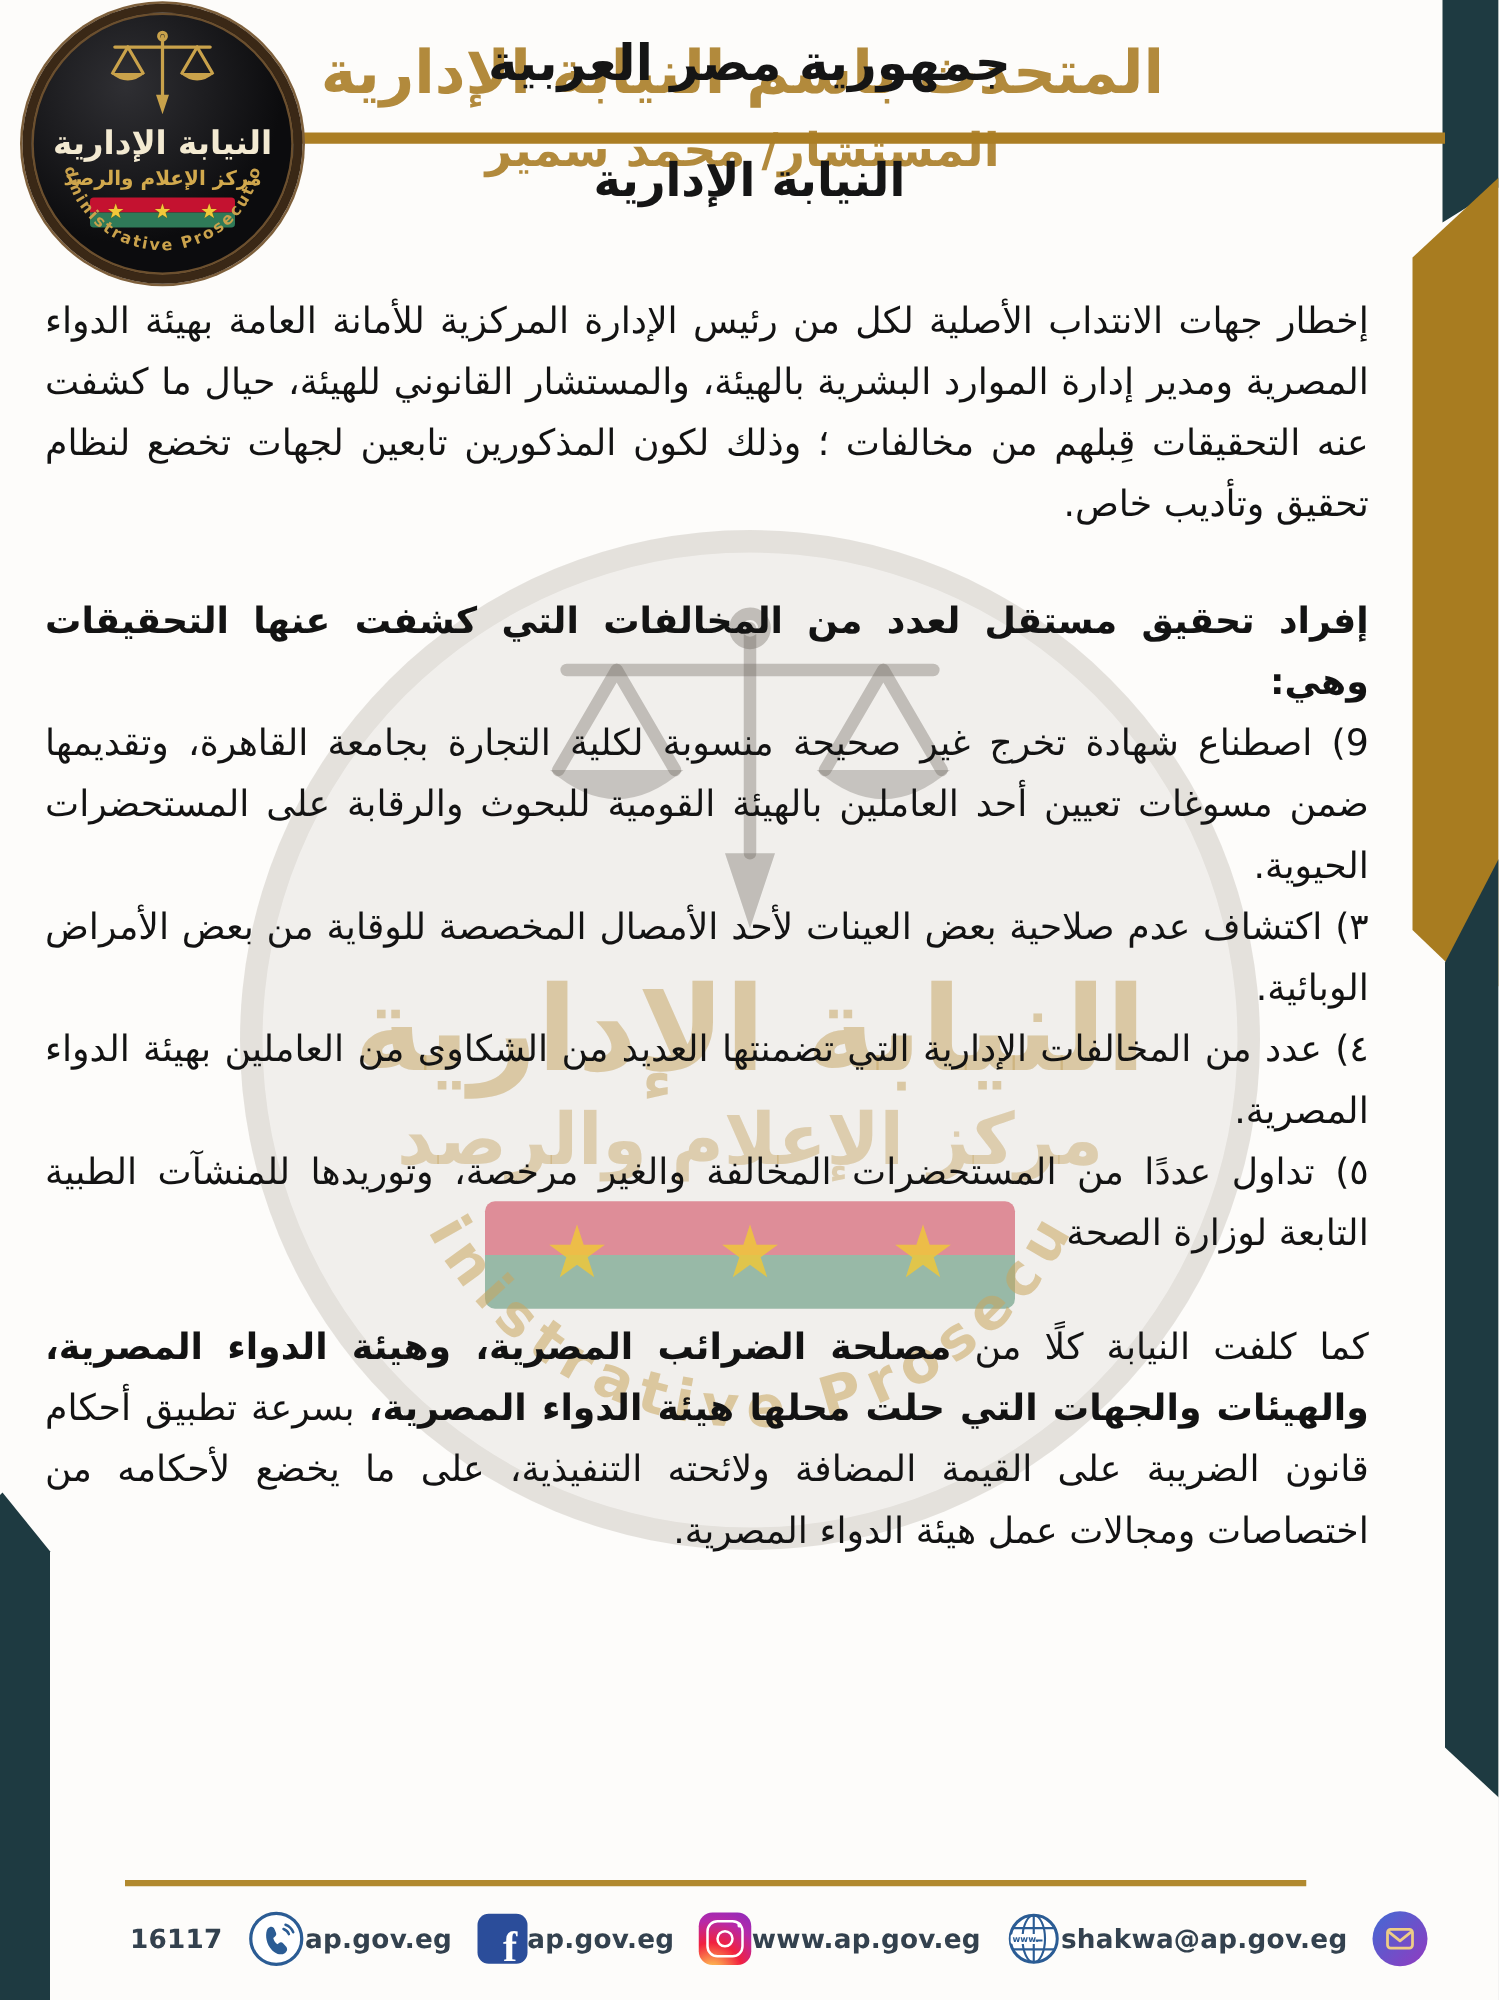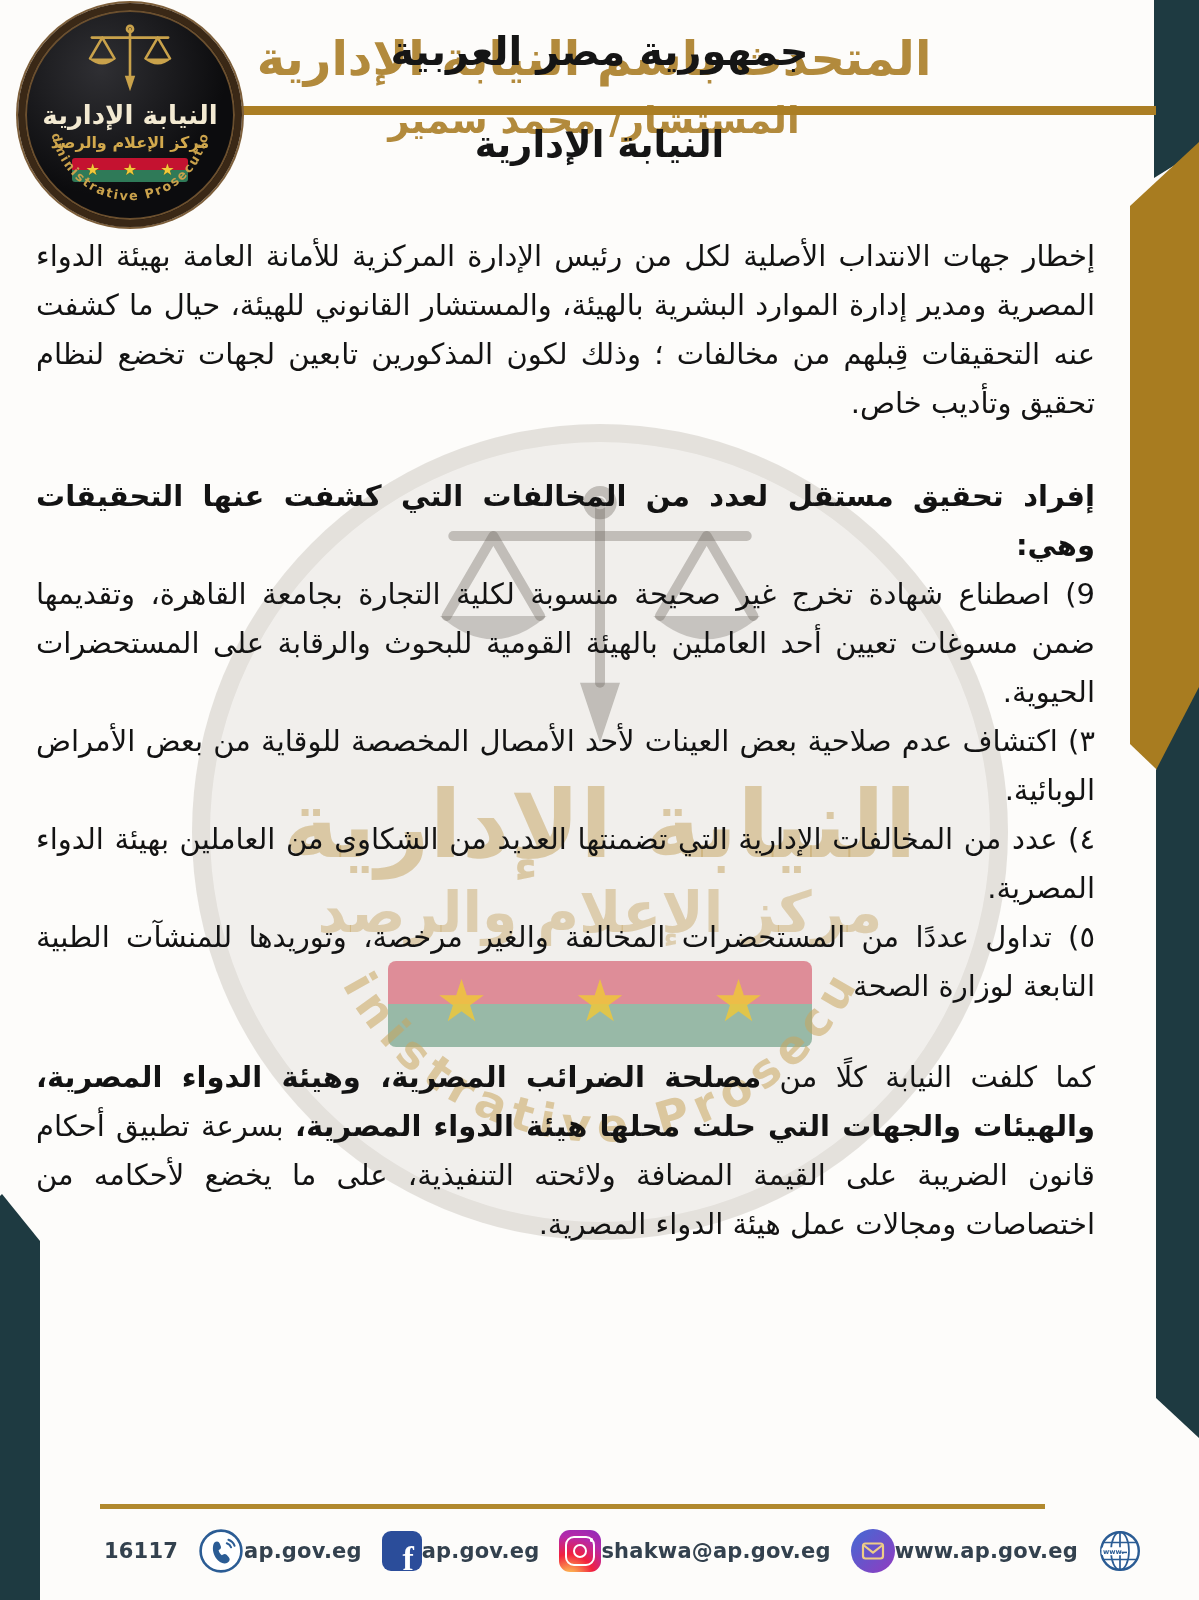--- a/index.html
+++ b/index.html
@@ -201,35 +201,35 @@
     <div class="f-group">
       <span class="f-label">ap.gov.eg</span>
       <div class="icon-ig">
         <div class="ig-frame"></div>
         <div class="ig-lens"></div>
         <div class="ig-dot"></div>
       </div>
     </div>
 
     <div class="f-group">
-      <span class="f-label">shakwa@ap.gov.eg</span>
-      <div class="icon-mail">
-        <svg width="44" height="44" viewBox="0 0 44 44">
-          <rect x="12" y="14.5" width="20" height="15" rx="2.5" fill="none" stroke="#eecd86" stroke-width="2.2"></rect>
-          <path d="M13,16.5 l9,7.2 l9,-7.2" fill="none" stroke="#eecd86" stroke-width="2.2" stroke-linejoin="round"></path>
-        </svg>
-      </div>
-    </div>
-
-    <div class="f-group">
       <span class="f-label">www.ap.gov.eg</span>
       <svg class="icon-globe" viewBox="0 0 44 44">
         <circle cx="22" cy="22" r="18.8" fill="#fff" stroke="#2b5c94" stroke-width="2.4"></circle>
         <ellipse cx="22" cy="22" rx="9" ry="18.8" fill="none" stroke="#2b5c94" stroke-width="1.7"></ellipse>
         <path d="M4.5,13.5 h35 M4.5,30.5 h35 M22,3.2 v37.6" stroke="#2b5c94" stroke-width="1.7" fill="none"></path>
         <rect x="3.5" y="18.2" width="25" height="8" rx="2" fill="#fff"></rect>
         <text x="5" y="24.6" font-size="6.8" font-weight="bold" fill="#2b5c94" font-family="'DejaVu Sans', sans-serif">www.</text>
         <path d="M23.5,23.4 h5.5" stroke="#2b5c94" stroke-width="1.5"></path>
       </svg>
     </div>
 
+    <div class="f-group">
+      <span class="f-label">shakwa@ap.gov.eg</span>
+      <div class="icon-mail">
+        <svg width="44" height="44" viewBox="0 0 44 44">
+          <rect x="12" y="14.5" width="20" height="15" rx="2.5" fill="none" stroke="#eecd86" stroke-width="2.2"></rect>
+          <path d="M13,16.5 l9,7.2 l9,-7.2" fill="none" stroke="#eecd86" stroke-width="2.2" stroke-linejoin="round"></path>
+        </svg>
+      </div>
+    </div>
+
   </div>
 </div>
 
 </body></html>

